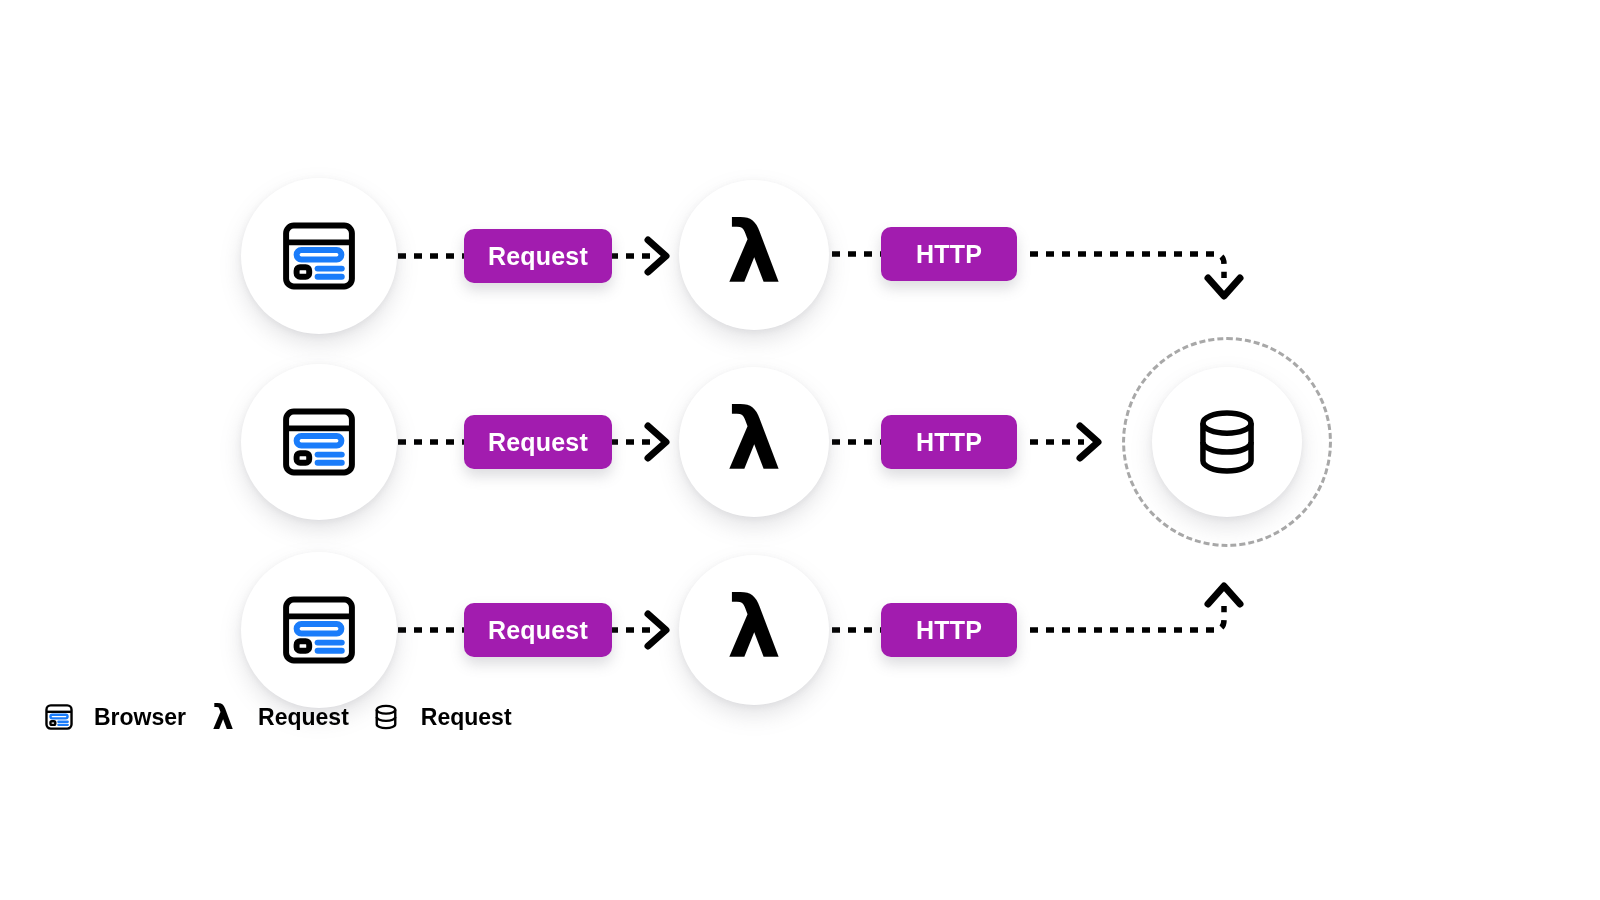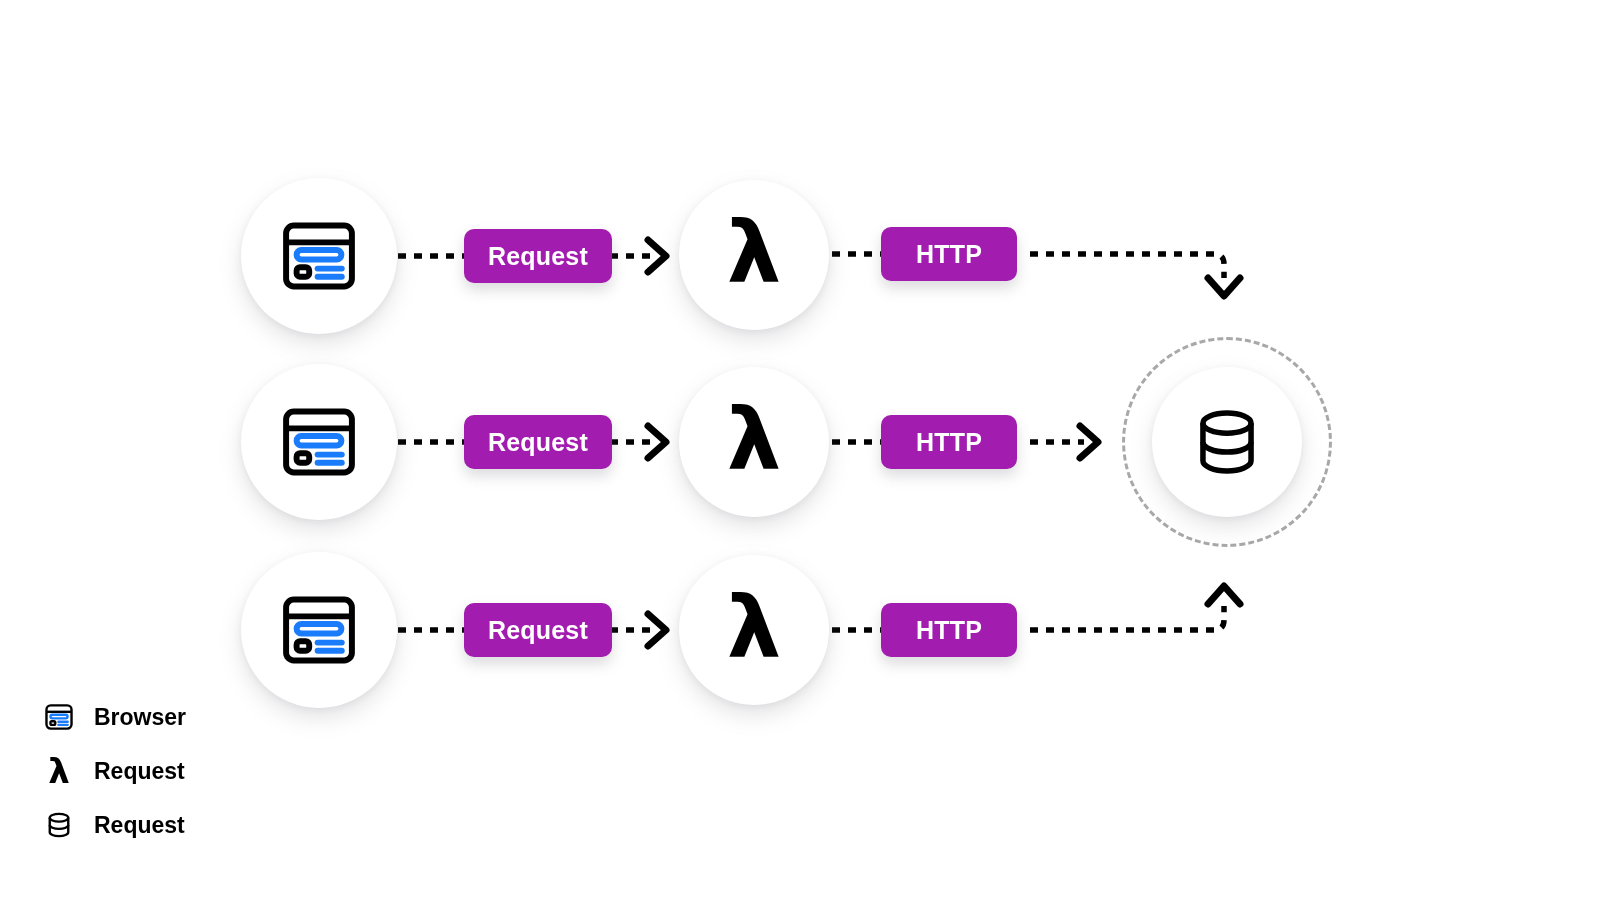--- a/index.html
+++ b/index.html
@@ -74,21 +74,21 @@
   }
   .pill.request { width: 148px; }
   .pill.http    { width: 136px; }
 
   
   #legend {
     position: absolute;
     left: 42px;
     top: 700px;
     display: flex;
-    flex-direction: column;
+    flex-direction: row;
     gap: 20px;
   }
   .legend-row {
     display: flex;
     align-items: center;
     gap: 18px;
     height: 34px;
   }
   .legend-icon {
     width: 34px;

